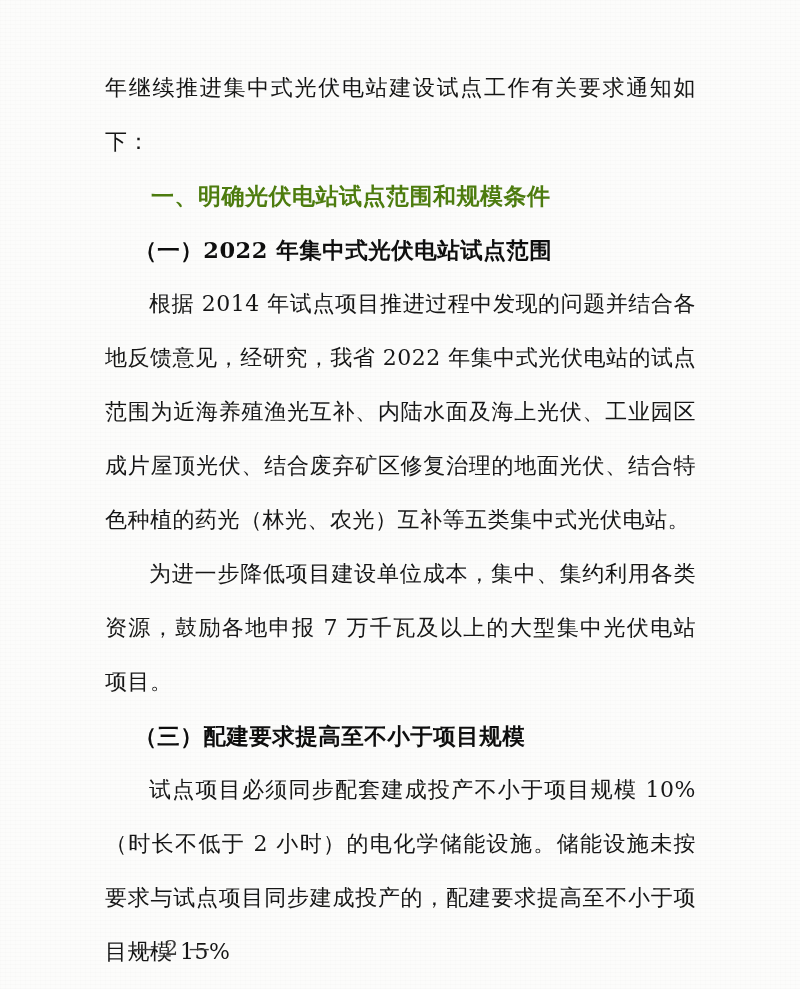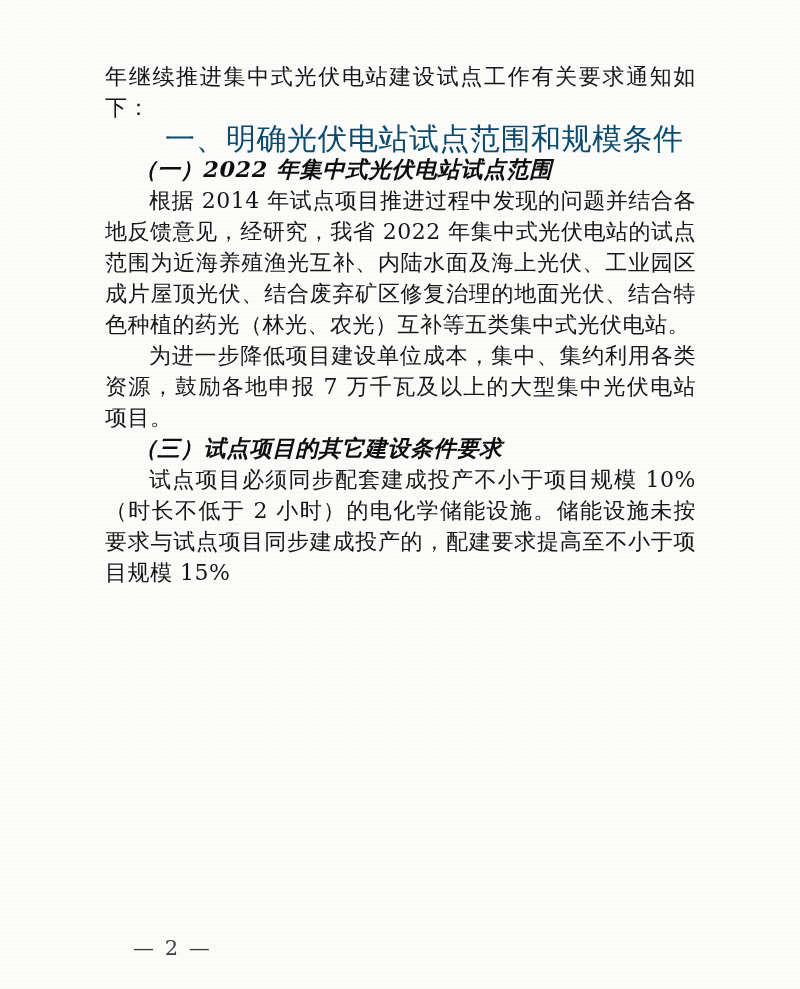--- a/index.html
+++ b/index.html
@@ -22,40 +22,39 @@
   .page-content {
     position: absolute;
     left: 105px;
     top: 61px;
     width: 591px;
   }
   .line {
     margin: 0;
     padding: 0;
     font-size: 22px;
-    line-height: 31px;
+    line-height: 54px;
     text-align: justify;
     text-align-last: left;
     word-break: break-all;
     letter-spacing: 0.5px;
   }
   .indent-2 { text-indent: 2em; }
   .indent-13 { text-indent: 1.3em; }
   .heading-sans {
     font-family: "Liberation Sans", "DejaVu Sans", sans-serif;
-    font-weight: 400;
-    font-size: 30px;
-    color: #0c4a6e;
+    font-weight: 700;
+    font-size: 23px;
+    color: #4d7c0f;
   }
   .heading-serif {
     font-family: "DejaVu Serif", "Liberation Serif", serif;
     font-weight: 700;
     font-size: 22.5px;
     color: #0e0e0e;
-    font-style: italic;
   }
   .page-number {
     position: absolute;
     left: 133px;
     top: 932px;
     font-size: 21px;
     line-height: 32px;
     color: #3c3c3c;
     letter-spacing: 2px;
     font-family: "DejaVu Serif", "Liberation Serif", serif;
@@ -70,19 +69,19 @@
   <p class="line heading-sans indent-2">一、明确光伏电站试点范围和规模条件</p>
 
   <p class="line heading-serif indent-13">（一）2022 年集中式光伏电站试点范围</p>
 
   <p class="line indent-2">根据 2014 年试点项目推进过程中发现的问题并结合各地反馈意见，经研究，我省 2022 年集中式光伏电站的试点范围为近海养殖渔光互补、内陆水面及海上光伏、工业园区成片屋顶光伏、结合废弃矿区修复治理的地面光伏、结合特色种植的药光（林光、农光）互补等五类集中式光伏电站。</p>
 
 
   <p class="line indent-2">为进一步降低项目建设单位成本，集中、集约利用各类资源，鼓励各地申报 7 万千瓦及以上的大型集中光伏电站项目。</p>
 
 
-  <p class="line heading-serif indent-13">（三）试点项目的其它建设条件要求</p>
+  <p class="line heading-serif indent-13">（三）配建要求提高至不小于项目规模</p>
 
 
   <p class="line indent-2">试点项目必须同步配套建成投产不小于项目规模 10%（时长不低于 2 小时）的电化学储能设施。储能设施未按要求与试点项目同步建成投产的，配建要求提高至不小于项目规模 15%</p>
 </div>
 
 <div class="page-number">— 2 —</div>
 
 </body></html>

